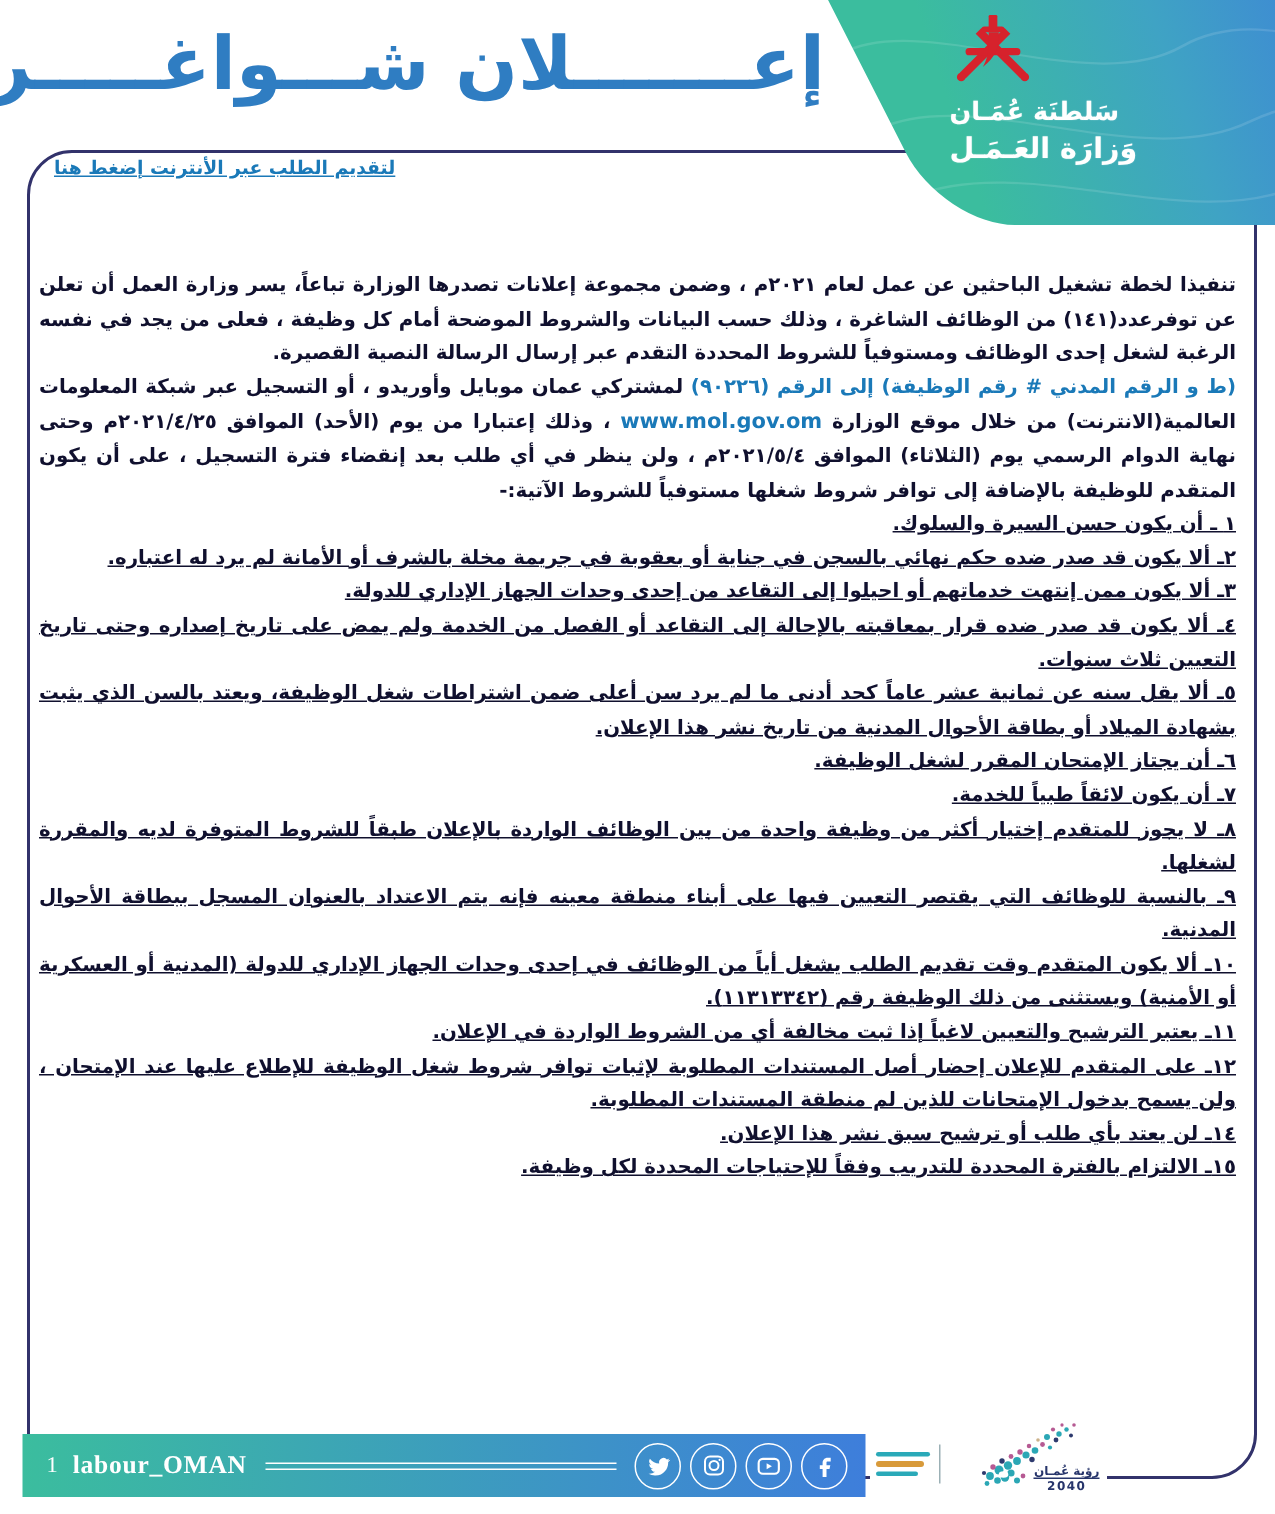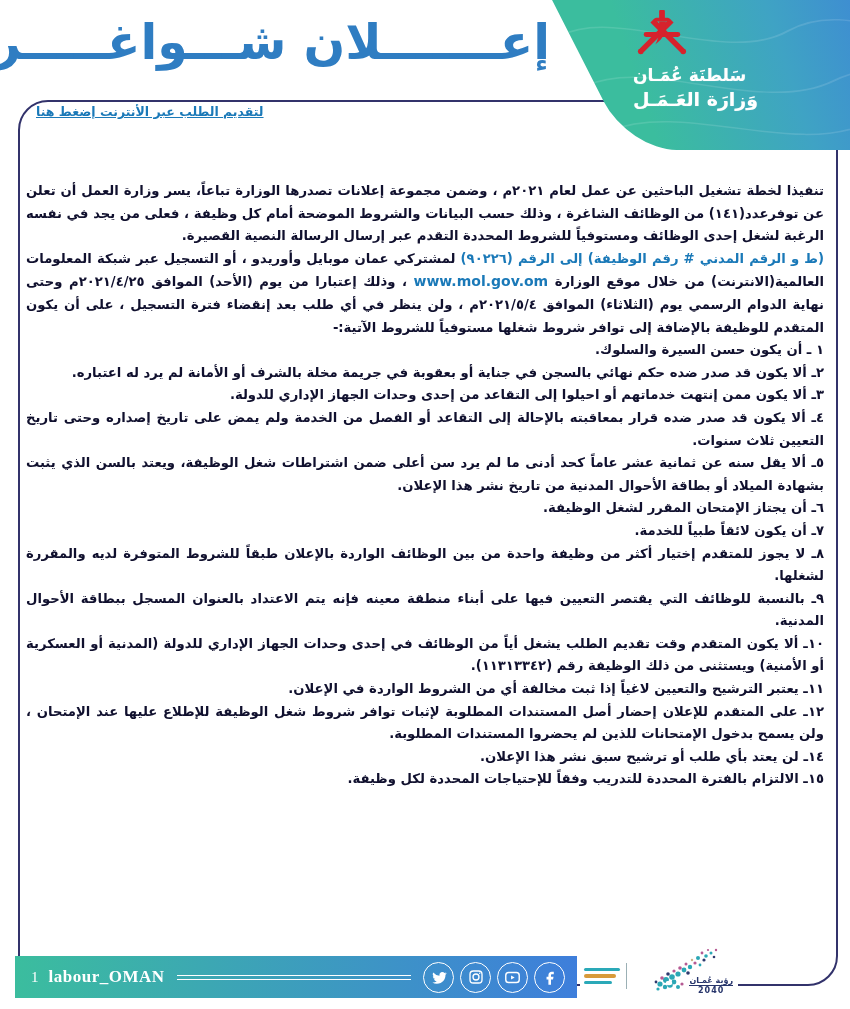--- a/index.html
+++ b/index.html
@@ -45,21 +45,21 @@
   
   .body-text{
     position:absolute; left:26px; right:26px; top:180px; z-index:2;
     direction:rtl; text-align:justify; color:var(--text-navy);
     font-size:13.2px; font-weight:bold; line-height:22.6px;
   }
   .body-text p{margin:0;}
   .p1{margin-bottom:22px;}
   .hl{color:var(--link-blue);}
   .web{color:var(--link-blue); direction:ltr; unicode-bidi:embed; font-size:14px;}
-  .cond{margin:0;}
+  .cond{margin:0;text-decoration:underline;}
   .closing{margin-top:23px;}
   
   .careers{position:absolute; left:218px; top:862px; width:175px; text-align:center; z-index:2;}
   .careers-icons{display:flex; justify-content:center; align-items:center; gap:7px; direction:ltr;}
   .c-circle{width:35px; height:35px; border-radius:50%; background:var(--maroon); display:flex; align-items:center; justify-content:center;}
   .c-ghost{width:38px; height:38px; display:flex; align-items:center; justify-content:center;}
   .careers-handle{margin-top:3px; font-size:19px; color:var(--orange); font-weight:600; letter-spacing:.5px;}
   
   .footer-bar{
     position:absolute; left:15px; top:956px; width:562px; height:42px; z-index:4;
@@ -137,21 +137,21 @@
         <p class="cond">٢ـ ألا يكون قد صدر ضده حكم نهائي بالسجن في جناية أو بعقوبة في جريمة مخلة بالشرف أو الأمانة لم يرد له اعتباره.</p>
         <p class="cond">٣ـ ألا يكون ممن إنتهت خدماتهم أو احيلوا إلى التقاعد من إحدى وحدات الجهاز الإداري للدولة.</p>
         <p class="cond">٤ـ ألا يكون قد صدر ضده قرار بمعاقبته بالإحالة إلى التقاعد أو الفصل من الخدمة ولم يمض على تاريخ إصداره وحتى تاريخ التعيين ثلاث سنوات.</p>
         <p class="cond">٥ـ ألا يقل سنه عن ثمانية عشر عاماً كحد أدنى ما لم يرد سن أعلى ضمن اشتراطات شغل الوظيفة، ويعتد بالسن الذي يثبت بشهادة الميلاد أو بطاقة الأحوال المدنية من تاريخ نشر هذا الإعلان.</p>
         <p class="cond">٦ـ أن يجتاز الإمتحان المقرر لشغل الوظيفة.</p>
         <p class="cond">٧ـ أن يكون لائقاً طبياً للخدمة.</p>
         <p class="cond">٨ـ لا يجوز للمتقدم إختيار أكثر من وظيفة واحدة من بين الوظائف الواردة بالإعلان طبقاً للشروط المتوفرة لديه والمقررة لشغلها.</p>
         <p class="cond">٩ـ بالنسبة للوظائف التي يقتصر التعيين فيها على أبناء منطقة معينه فإنه يتم الاعتداد بالعنوان المسجل ببطاقة الأحوال المدنية.</p>
         <p class="cond">١٠ـ ألا يكون المتقدم وقت تقديم الطلب يشغل أياً من الوظائف في إحدى وحدات الجهاز الإداري للدولة (المدنية أو العسكرية أو الأمنية) ويستثنى من ذلك الوظيفة رقم (١١٣١٣٣٤٢).</p>
         <p class="cond">١١ـ يعتبر الترشيح والتعيين لاغياً إذا ثبت مخالفة أي من الشروط الواردة في الإعلان.</p>
-        <p class="cond">١٢ـ على المتقدم للإعلان إحضار أصل المستندات المطلوبة لإثبات توافر شروط شغل الوظيفة للإطلاع عليها عند الإمتحان ، ولن يسمح بدخول الإمتحانات للذين لم يحضروا المستندات المطلوبة.</p>
+        <p class="cond">١٢ـ على المتقدم للإعلان إحضار أصل المستندات المطلوبة لإثبات توافر شروط شغل الوظيفة للإطلاع عليها عند الإمتحان ، ولن يسمح بدخول الإمتحانات للذين لم منطقة المستندات المطلوبة.</p>
         <p class="cond">١٤ـ لن يعتد بأي طلب أو ترشيح سبق نشر هذا الإعلان.</p>
         <p class="cond">١٥ـ الالتزام بالفترة المحددة للتدريب وفقاً للإحتياجات المحددة لكل وظيفة.</p>
     </div>
   </div>
 
 
   <div class="footer-bar">
     <span class="page-num">1</span>
     <span class="footer-handle">labour_OMAN</span>
     <span class="footer-rule"></span>

